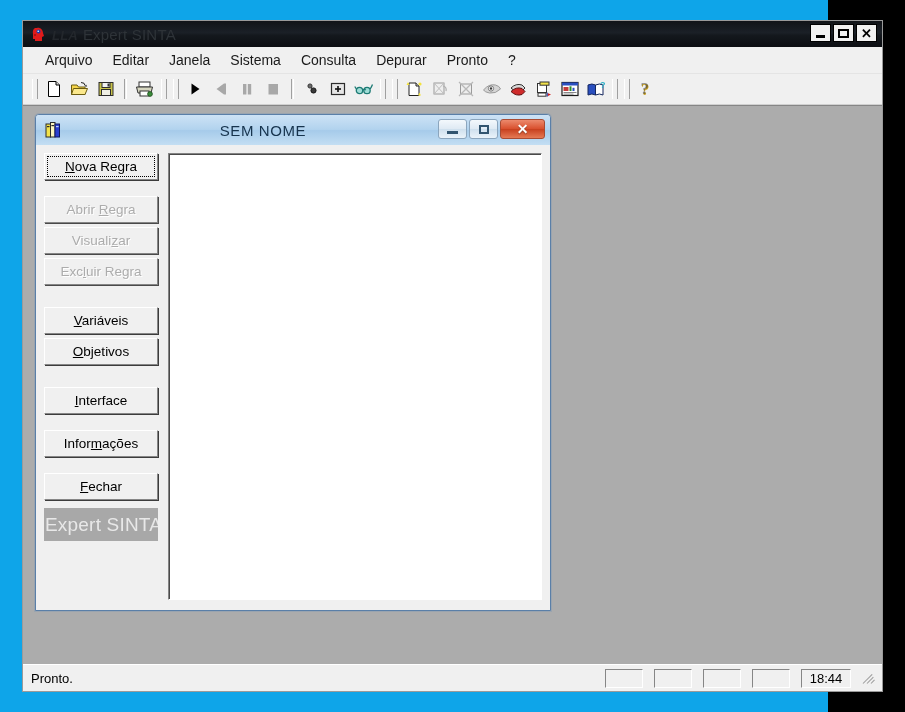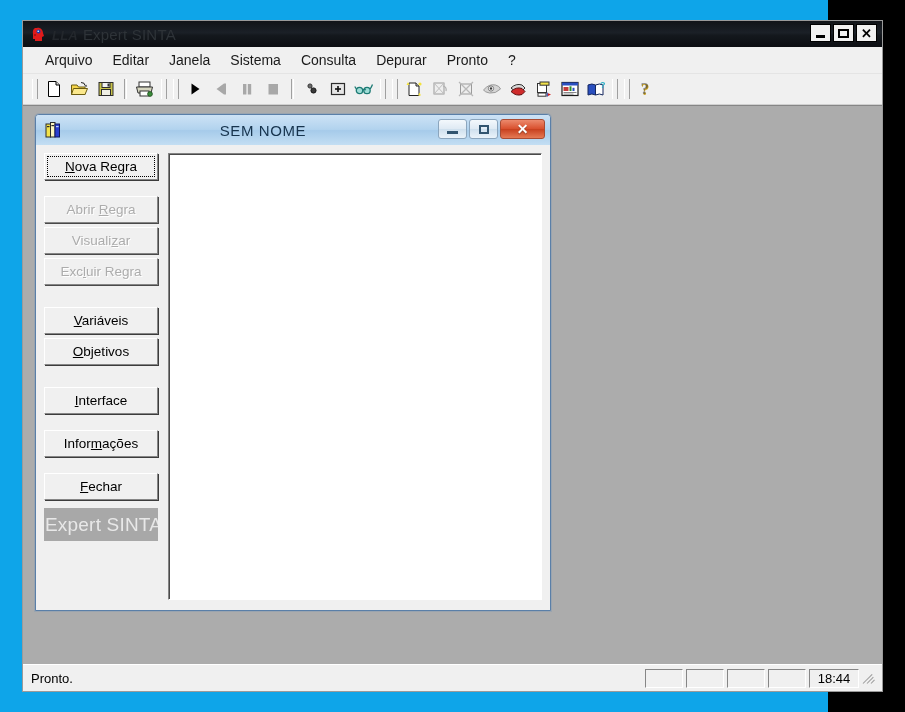--- a/index.html
+++ b/index.html
@@ -301,20 +301,21 @@
 
   
   #statusbar {
     height: 26px;
     flex: none;
     background: #f0f0f0;
     border-top: 1px solid #ffffff;
     display: flex;
     align-items: center;
     position: relative;
+    gap: 8px;
   }
   #status-text {
     font-size: 13px;
     color: #000;
     padding-left: 8px;
     flex: 1;
   }
   .status-panel {
     height: 19px;
     border-top: 1px solid #868686;

